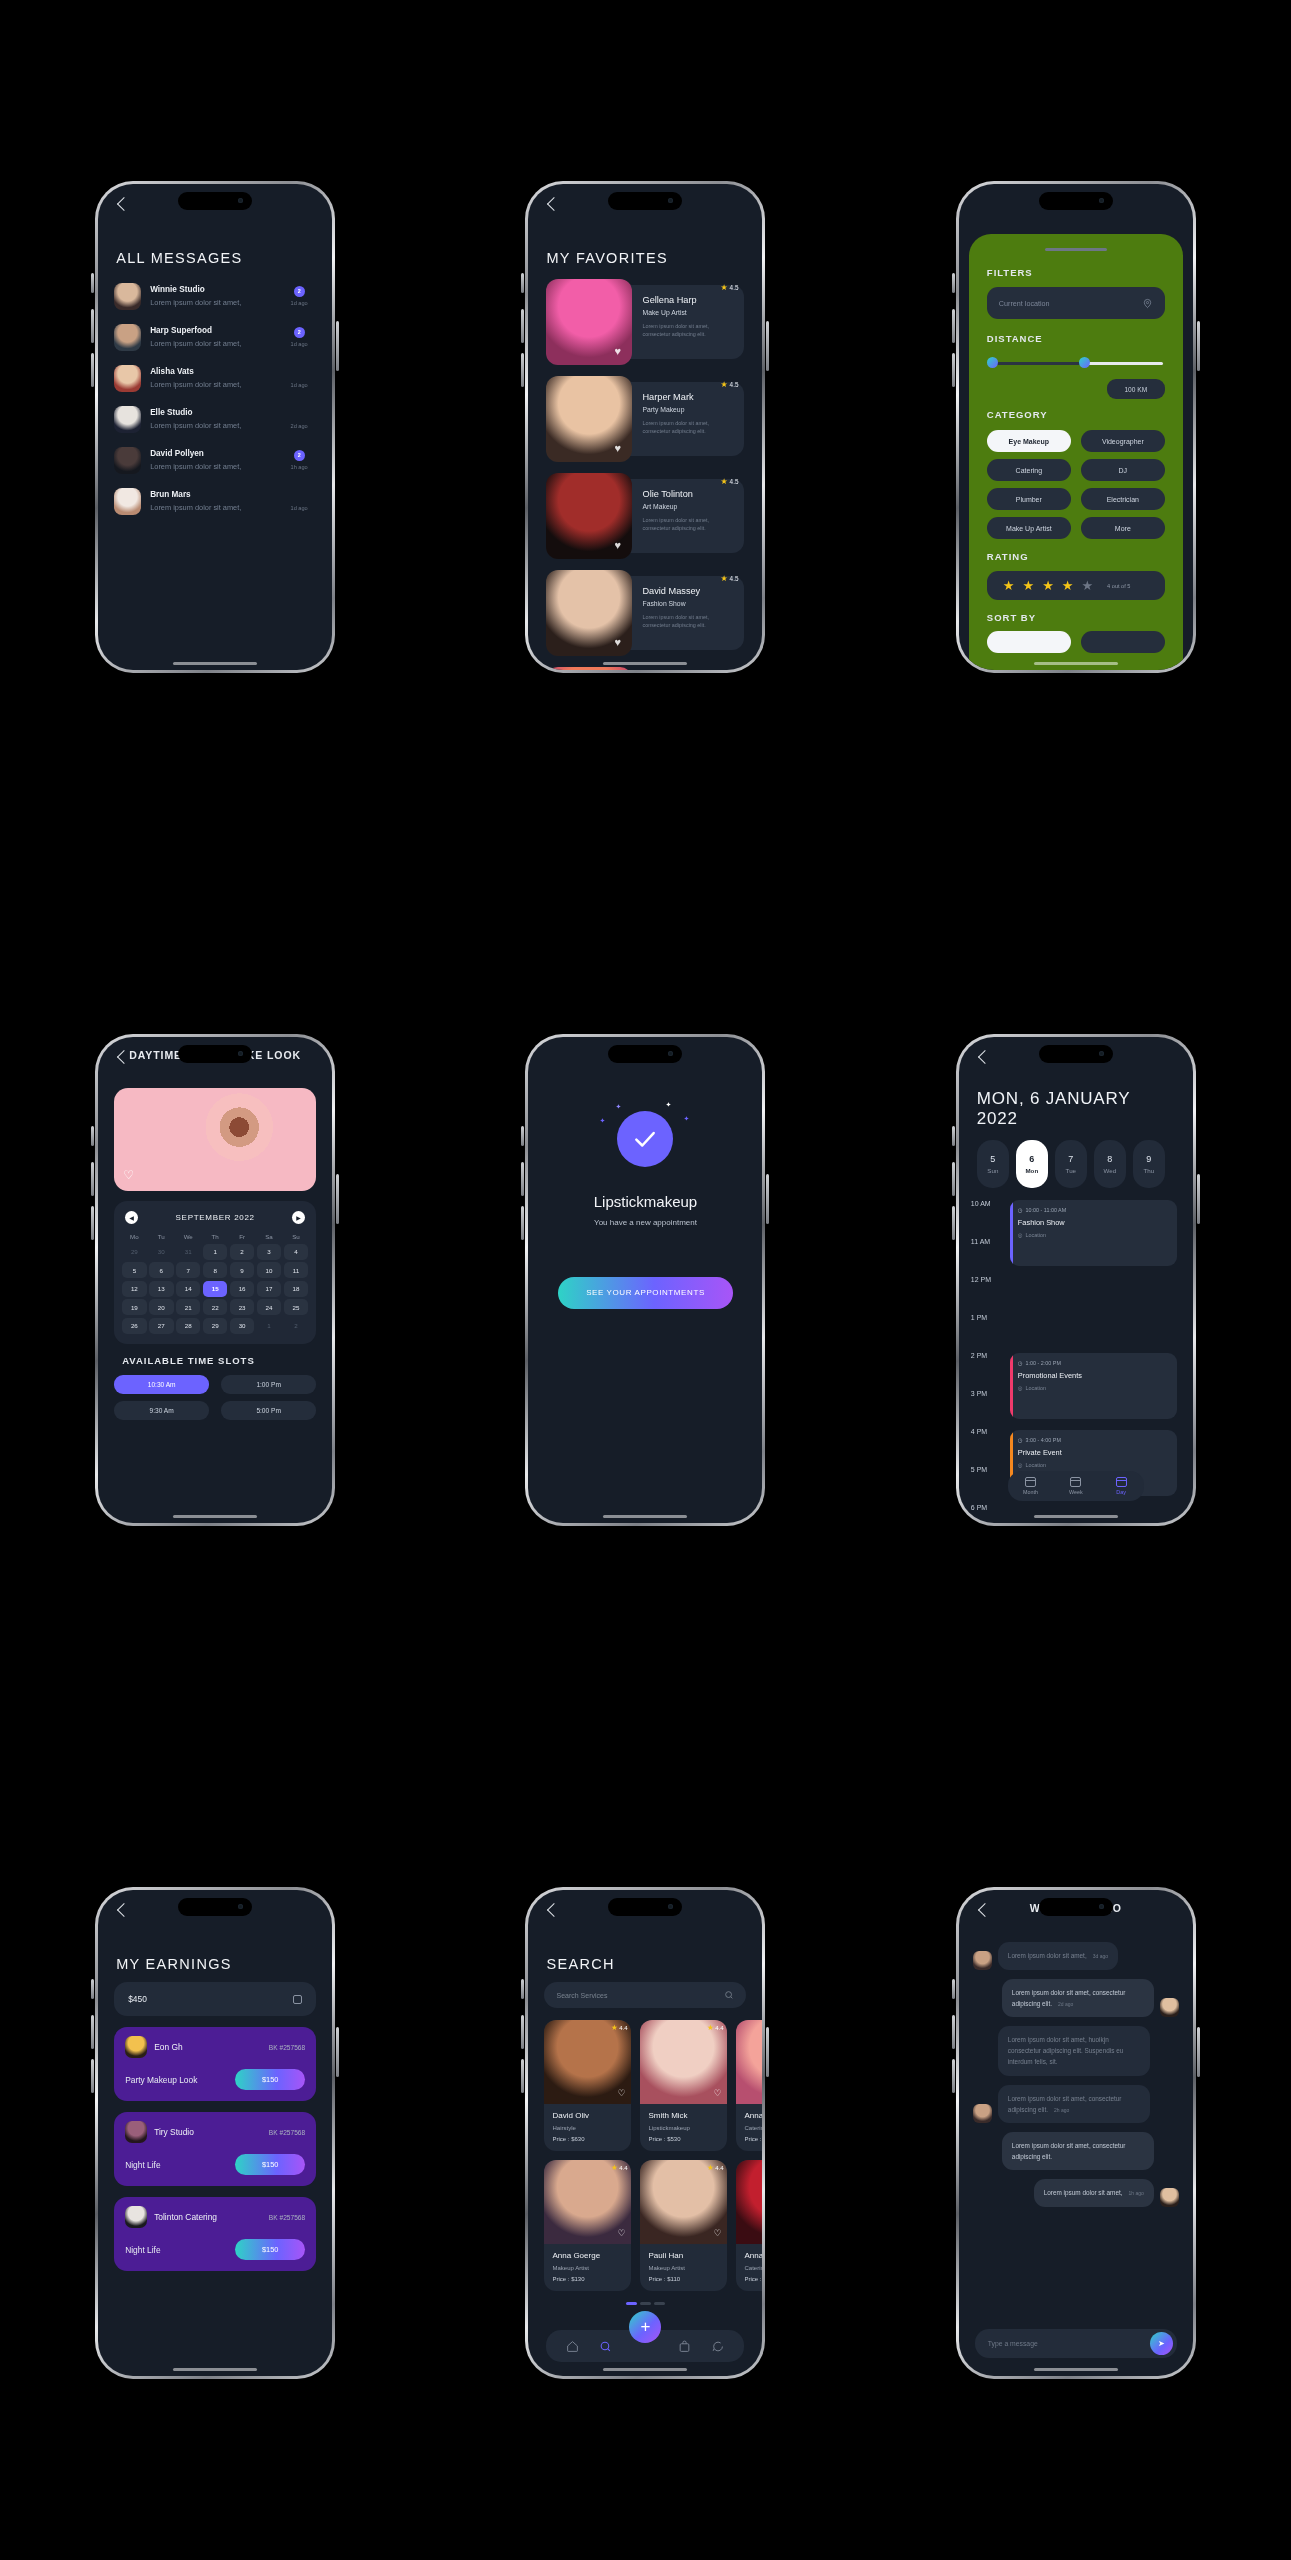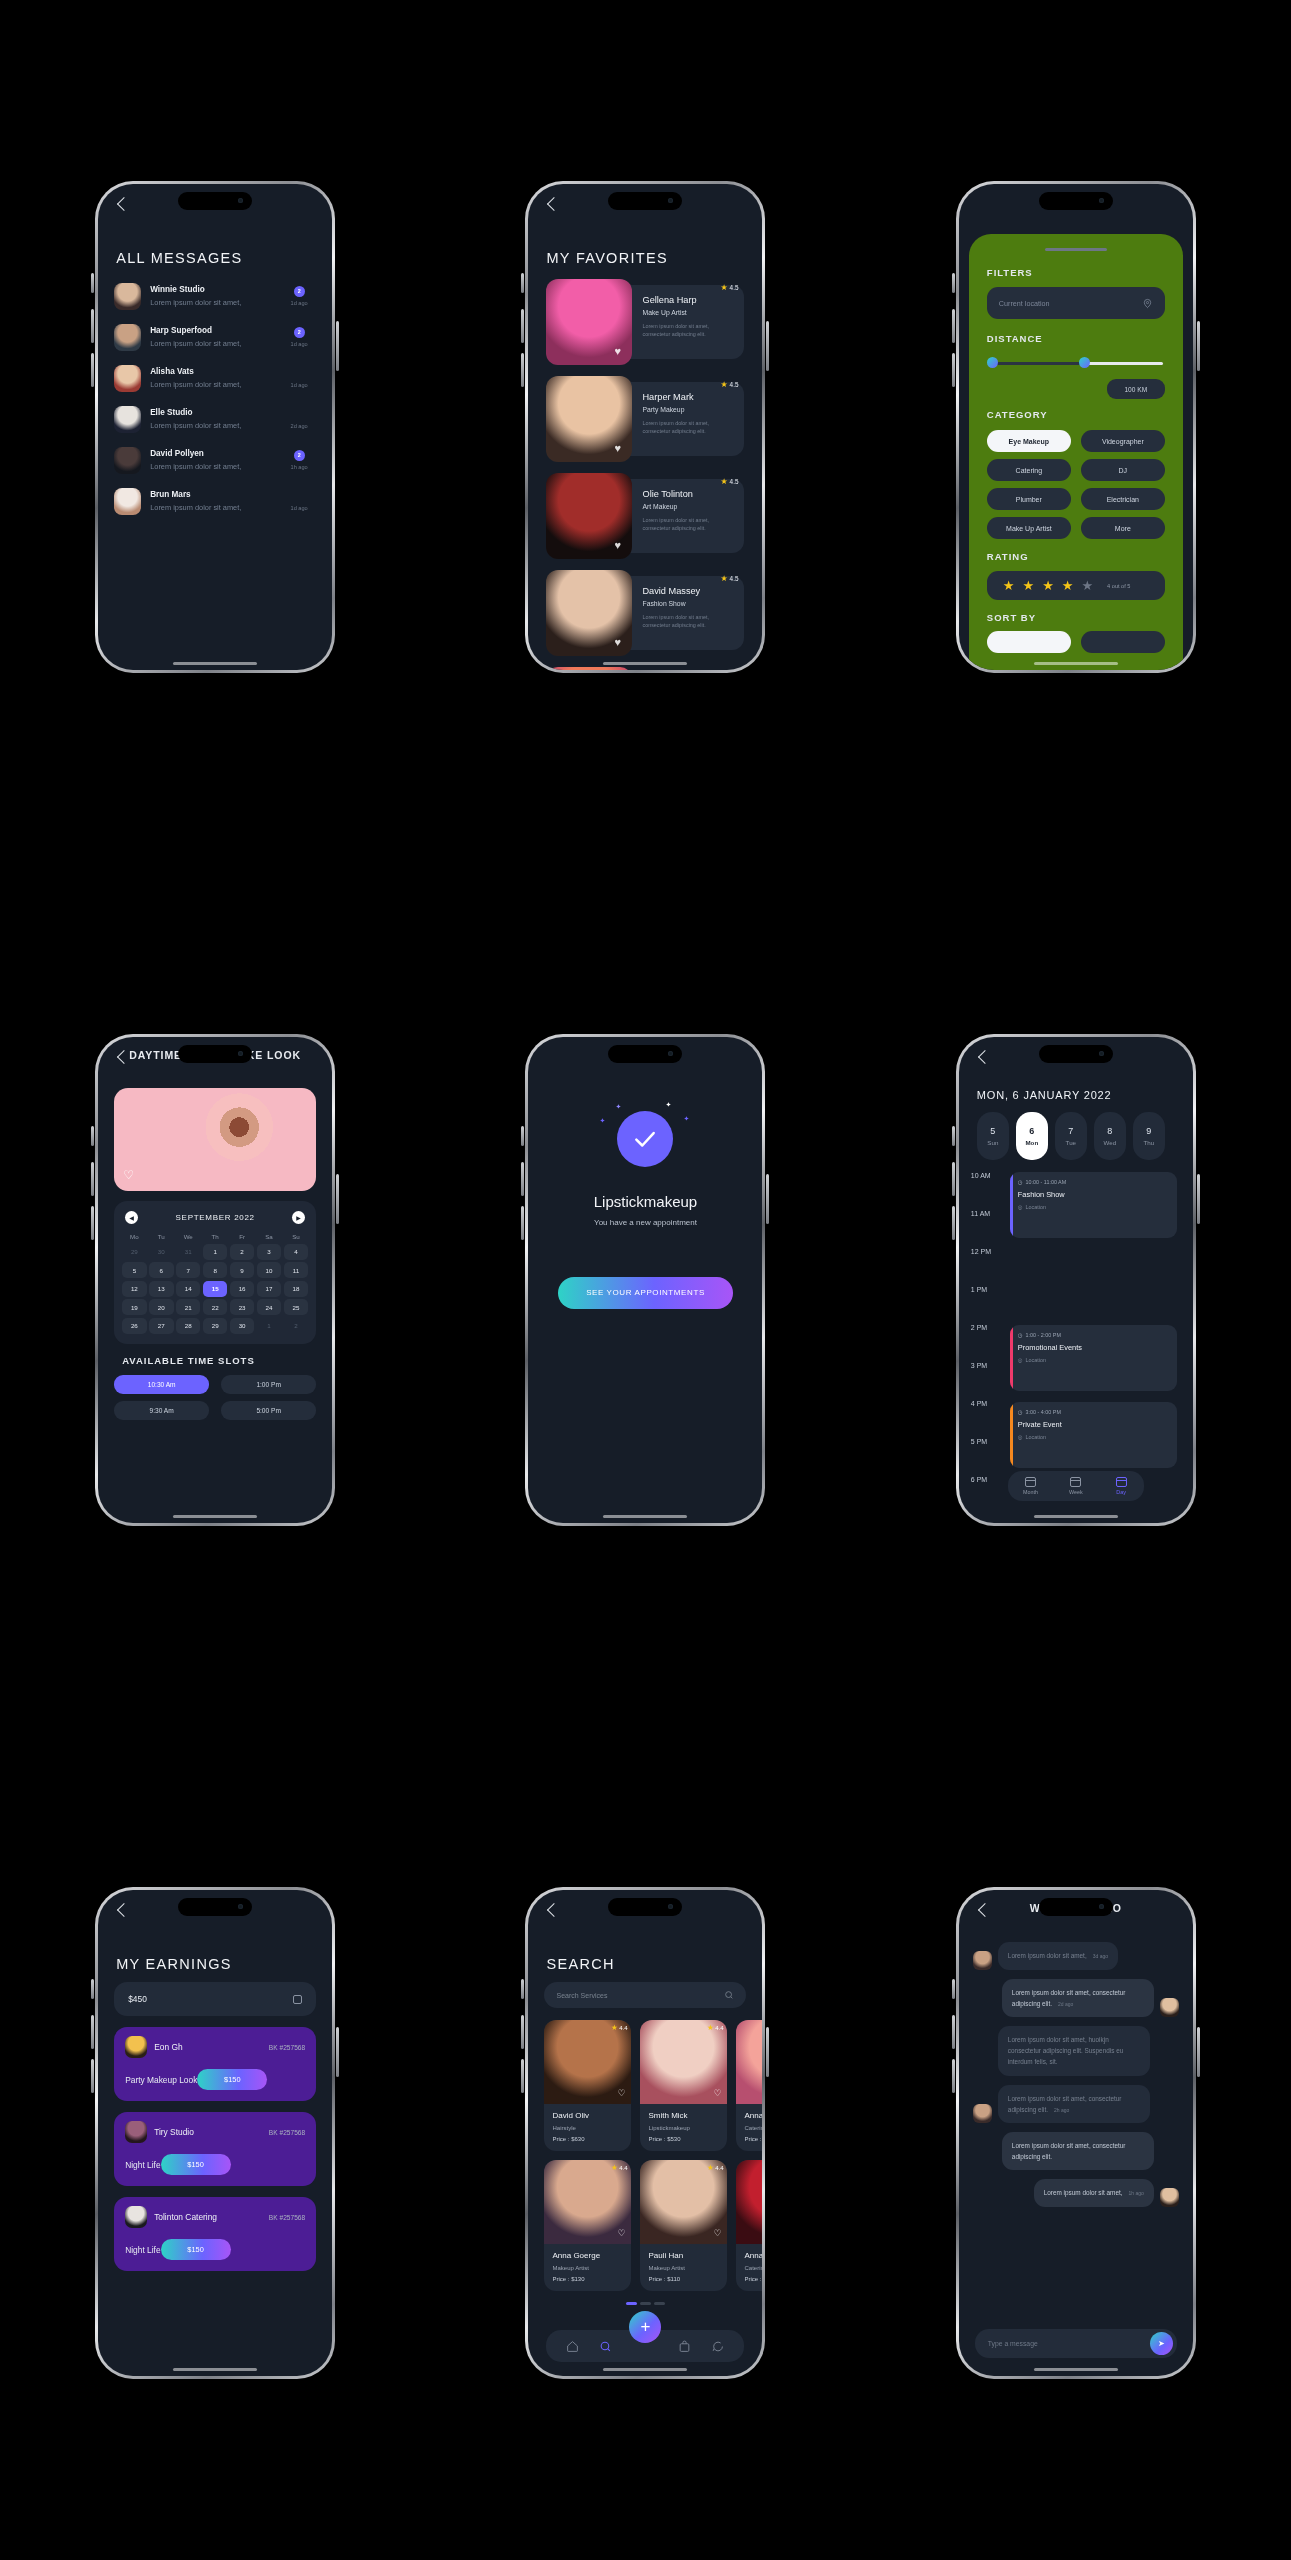--- a/index.html
+++ b/index.html
@@ -178,21 +178,21 @@
   .tick svg{width:26px;height:26px;}
   .spark{position:absolute;color:#6c63ff;font-size:7px;}
   .congrat-t{font-size:15px;color:#f2f4f8;margin-top:22px;font-weight:400;}
   .congrat-s{font-size:8px;color:#b9c1cd;margin-top:8px;}
   .cta{margin-top:50px;width:175px;height:32px;border-radius:16px;
     background:linear-gradient(90deg,#2ed3c6,#6c63ff 55%,#a855f7);
     display:flex;align-items:center;justify-content:center;
     font-size:8px;color:#fff;letter-spacing:.6px;}
 
   
-  .date-hl{font-size:11px;color:#f1f4f8;letter-spacing:.8px;padding:0 18px;margin-top:6px;font-weight:500;}
+  .date-hl{font-size:17px;color:#f1f4f8;letter-spacing:.8px;padding:0 18px;margin-top:6px;font-weight:500;}
   .days{display:flex;gap:7px;padding:11px 0 0 18px;overflow:hidden;}
   .dpill{flex:0 0 auto;width:32px;height:48px;border-radius:15px;background:#222b39;
     display:flex;flex-direction:column;align-items:center;justify-content:center;gap:3px;}
   .dpill.on{background:#fff;}
   .dnum{font-size:9px;color:#dfe5ee;} .dpill.on .dnum{color:#1b222d;font-weight:700;}
   .dname{font-size:6.2px;color:#8b94a3;} .dpill.on .dname{color:#1b222d;font-weight:600;}
   .agenda{display:flex;padding:10px 10px 0 12px;gap:6px;}
   .hours{flex:0 0 auto;width:33px;padding-top:2px;}
   .hr{height:38px;font-size:7px;color:#c3cbd7;}
   .events{flex:1 1 auto;position:relative;}
@@ -212,21 +212,21 @@
 
   
   .bal{margin:10px 16px 0;height:34px;border-radius:13px;background:#222b39;
     display:flex;align-items:center;justify-content:space-between;padding:0 14px;}
   .bal-v{font-size:8.4px;color:#e9edf3;}
   .earn-card{margin:11px 16px 0;background:#4c1d95;border-radius:13px;padding:9px 11px 11px;}
   .ec-top{display:flex;align-items:center;gap:7px;}
   .ec-av{width:22px;height:22px;border-radius:7px;overflow:hidden;flex:0 0 auto;}
   .ec-name{font-size:8.4px;color:#eff2f6;flex:1 1 auto;}
   .ec-bk{font-size:6.6px;color:#aab3c0;}
-  .ec-bot{display:flex;align-items:center;margin-top:11px;}
+  .ec-bot{display:flex;align-items:center;justify-content:space-between;margin-top:11px;}
   .ec-svc{font-size:8.4px;color:#e7ebf1;}
   .ec-price{width:70px;height:21px;border-radius:11px;
     background:linear-gradient(90deg,#2ed3c6,#6c63ff 60%,#a855f7);
     display:flex;align-items:center;justify-content:center;font-size:7.4px;color:#fff;}
 
   
   .srch{margin:10px 16px 0;height:26px;border-radius:13px;background:#232c3a;
     display:flex;align-items:center;justify-content:space-between;padding:0 12px;
     font-size:7px;color:#79838f;}
   .cards-row{display:flex;gap:9px;padding:12px 0 0 16px;overflow:hidden;}

